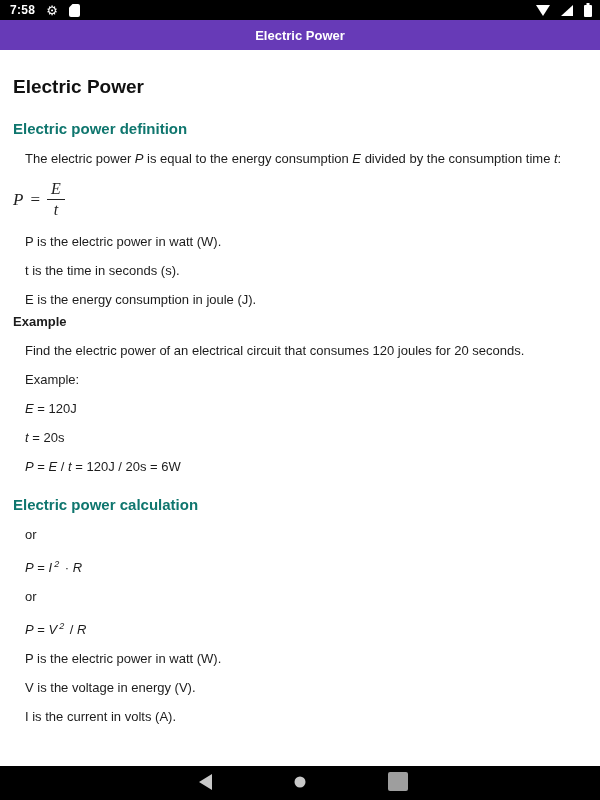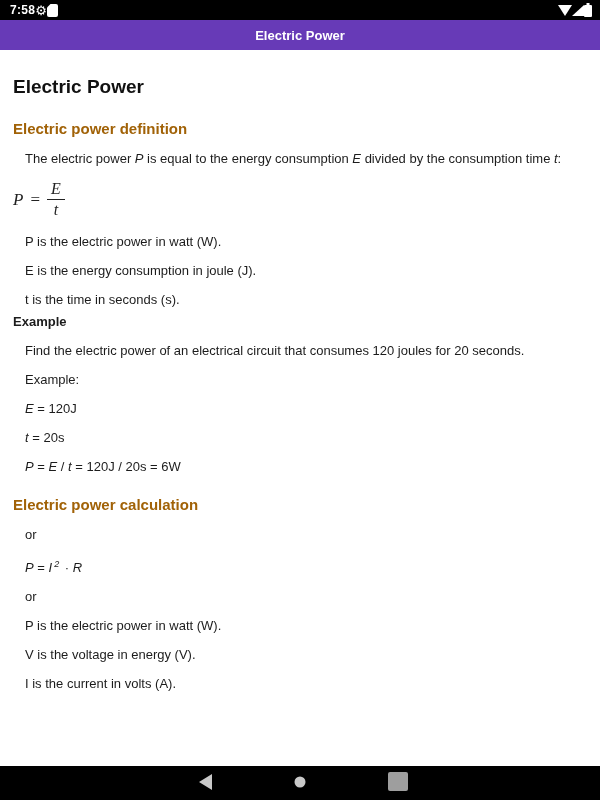--- a/index.html
+++ b/index.html
@@ -10,39 +10,39 @@
     background: #ffffff; overflow: hidden;
   }
   .screen { width: 600px; height: 800px; display: flex; flex-direction: column; }
 
   
   .status-bar {
     height: 20px; background: #000; color: #fff; flex: 0 0 auto;
     display: flex; align-items: center; justify-content: space-between;
     padding: 0 8px 0 10px;
   }
-  .sb-left, .sb-right { display: flex; align-items: center; gap: 0; }
+  .sb-left, .sb-right { display: flex; align-items: center; gap: 11px; }
   .sb-time { font-size: 12px; font-weight: bold; letter-spacing: .3px; }
   .gear { font-size: 13px; line-height: 1; }
   .sb-svg { display: block; }
 
   
   .app-bar {
     height: 30px; background: #673ab7; flex: 0 0 auto;
     display: flex; align-items: center; justify-content: center;
   }
   .app-bar-title { color: #fff; font-size: 13px; font-weight: bold; }
 
   
   .content {
     flex: 1 1 auto; overflow: hidden;
     padding: 14px 16px 0 13px; color: #1c1c1c; background: #fff;
   }
   h1 { font-size: 19px; margin: 12px 0 0; color: #111; font-weight: bold; }
-  h2 { font-size: 15px; margin: 22px 0 0; color: #a16207; font-weight: bold; }
+  h2 { font-size: 15px; margin: 22px 0 0; color: #0f766e; font-weight: bold; }
   .h3 { font-size: 13px; font-weight: bold; margin: 8px 0 0; line-height: 14px; }
   p { font-size: 13px; line-height: 14px; margin: 15px 12px 0; }
   .it { font-style: italic; }
   sup { font-size: 9px; margin: 0 2px; }
 
   .formula {
     margin: 14px 0 0; display: flex; align-items: center;
     font-family: "Liberation Serif", serif; font-size: 17px; color: #222;
   }
   .f-eq { margin: 0 7px; }
@@ -109,34 +109,35 @@
     <div class="formula">
       <span class="it">P</span>
       <span class="f-eq">=</span>
       <span class="frac">
         <span class="num it">E</span>
         <span class="den it">t</span>
       </span>
     </div>
 
     <p>P is the electric power in watt (W).</p>
+    <p>t is the time in seconds (s).</p>
     <p>E is the energy consumption in joule (J).</p>
-    <p>t is the time in seconds (s).</p>
 
     <div class="h3">Example</div>
     <p>Find the electric power of an electrical circuit that consumes 120 joules for 20 seconds.</p>
     <p>Example:</p>
     <p><span class="it">E</span><span> = 120J</span></p>
     <p><span class="it">t</span><span> = 20s</span></p>
     <p><span class="it">P</span><span> = </span><span class="it">E</span><span> / </span><span class="it">t</span><span> = 120J / 20s = 6W</span></p>
 
     <h2>Electric power calculation</h2>
     <p>or</p>
     <p><span class="it">P</span><span> = </span><span class="it">I</span><sup class="it">2</sup><span> · </span><span class="it">R</span></p>
     <p>or</p>
+    <p><span class="it">P</span><span> = </span><span class="it">V</span><sup class="it">2</sup><span> / </span><span class="it">R</span></p>
     <p>P is the electric power in watt (W).</p>
     <p>V is the voltage in energy (V).</p>
     <p>I is the current in volts (A).</p>
 
   </main>
 
   <nav class="nav-bar">
     <button class="nav-btn nav-back">
       <span>
         <svg width="18" height="20" viewBox="0 0 18 20">

